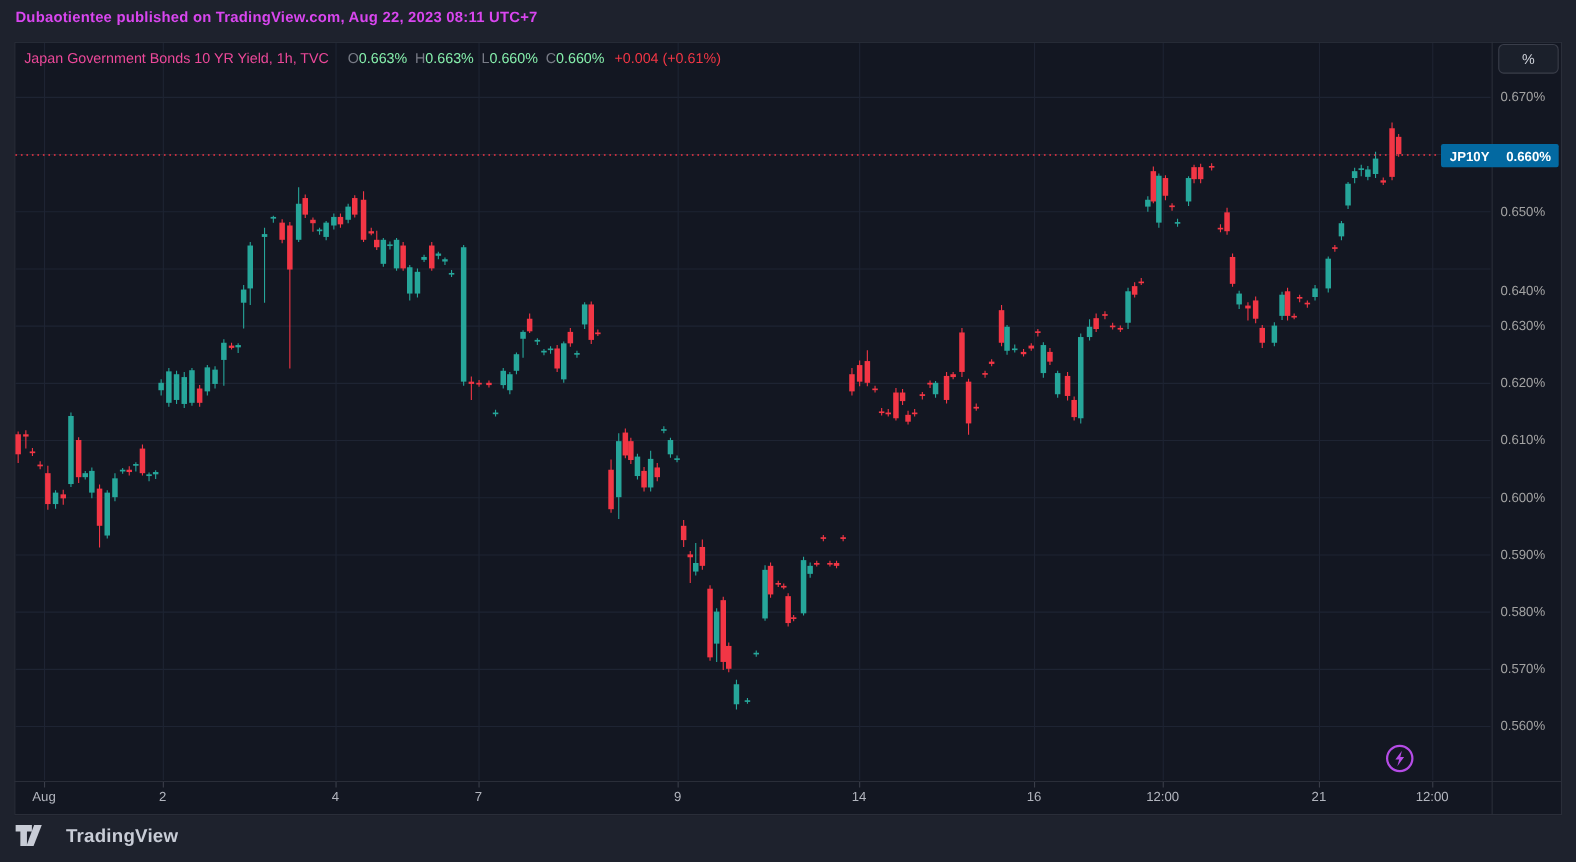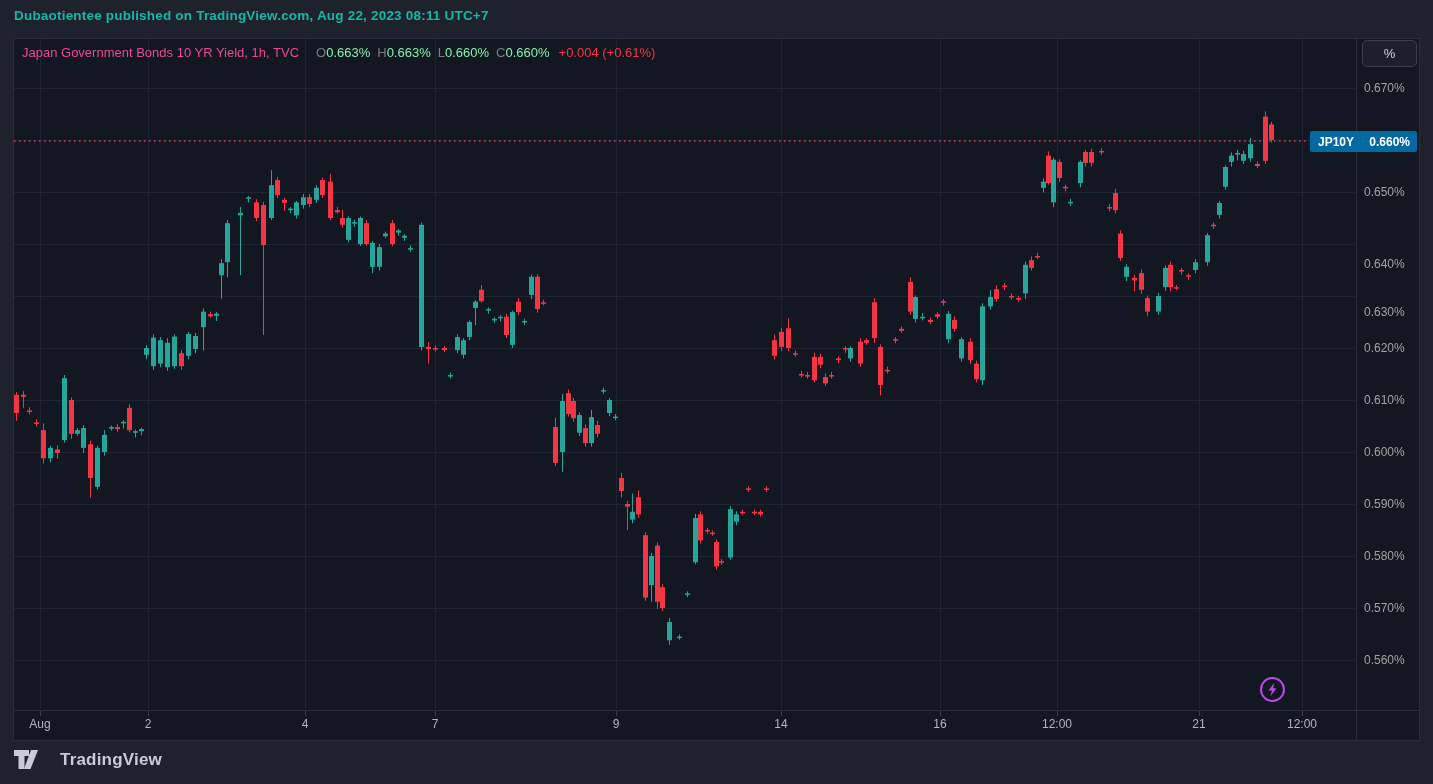--- a/index.html
+++ b/index.html
@@ -1,19 +1,19 @@
 <!DOCTYPE html>
 <html><head>
 <meta charset="utf-8">
 <style>
   html,body{margin:0;padding:0;background:#1e222d;}
   .page{position:relative;width:1433px;height:784px;background:#1e222d;overflow:hidden;
         font-family:"Liberation Sans", sans-serif;}
   .topbar{position:absolute;left:14px;top:0;height:30px;display:flex;align-items:center;}
-  .attribution{font-size:13.5px;font-weight:bold;color:#14b8a6;letter-spacing:.2px;}
+  .attribution{font-size:13.5px;font-weight:bold;color:#d946ef;letter-spacing:.2px;}
   .pane{position:absolute;left:13px;top:38px;width:1407px;height:703px;background:#131722;
         border:1px solid #2a2e39;box-sizing:border-box;}
   #chart-svg{position:absolute;left:0;top:0;pointer-events:none;}
   .legend{position:absolute;left:22px;top:44px;height:16px;display:flex;align-items:center;
           font-size:13px;white-space:nowrap;}
   .legend .title{color:#ec4899;margin-right:10px;}
   .legend .lgl{color:#787b86;margin-left:7px;}
   .legend .lgv{color:#86efac;}
   .legend .chg{color:#f23645;margin-left:9px;}
   .unit-btn{position:absolute;left:1362px;top:40px;width:55px;height:27px;background:#1b202b;
@@ -463,21 +463,21 @@
     <span class="chg">+0.004 (+0.61%)</span>
   </div>
 
   <button class="unit-btn">%</button>
 
   <div id="price-labels">
       <div class="price-tick" style="top: 81px;">0.670%</div>
       <div class="price-tick" style="top: 133px;">0.660%</div>
       <div class="price-tick" style="top: 185px;">0.650%</div>
       <div class="price-tick" style="top: 237px; margin-top: 20px;">0.640%</div>
-      <div class="price-tick" style="top: 289px; margin-top: 16px;">0.630%</div>
+      <div class="price-tick" style="top: 289px;">0.630%</div>
       <div class="price-tick" style="top: 341px;">0.620%</div>
       <div class="price-tick" style="top: 393px;">0.610%</div>
       <div class="price-tick" style="top: 445px;">0.600%</div>
       <div class="price-tick" style="top: 497px;">0.590%</div>
       <div class="price-tick" style="top: 549px;">0.580%</div>
       <div class="price-tick" style="top: 601px;">0.570%</div>
       <div class="price-tick" style="top: 653px;">0.560%</div>
     </div>
   <div id="time-labels">
       <div class="time-tick" style="left: 40px;">Aug</div>

